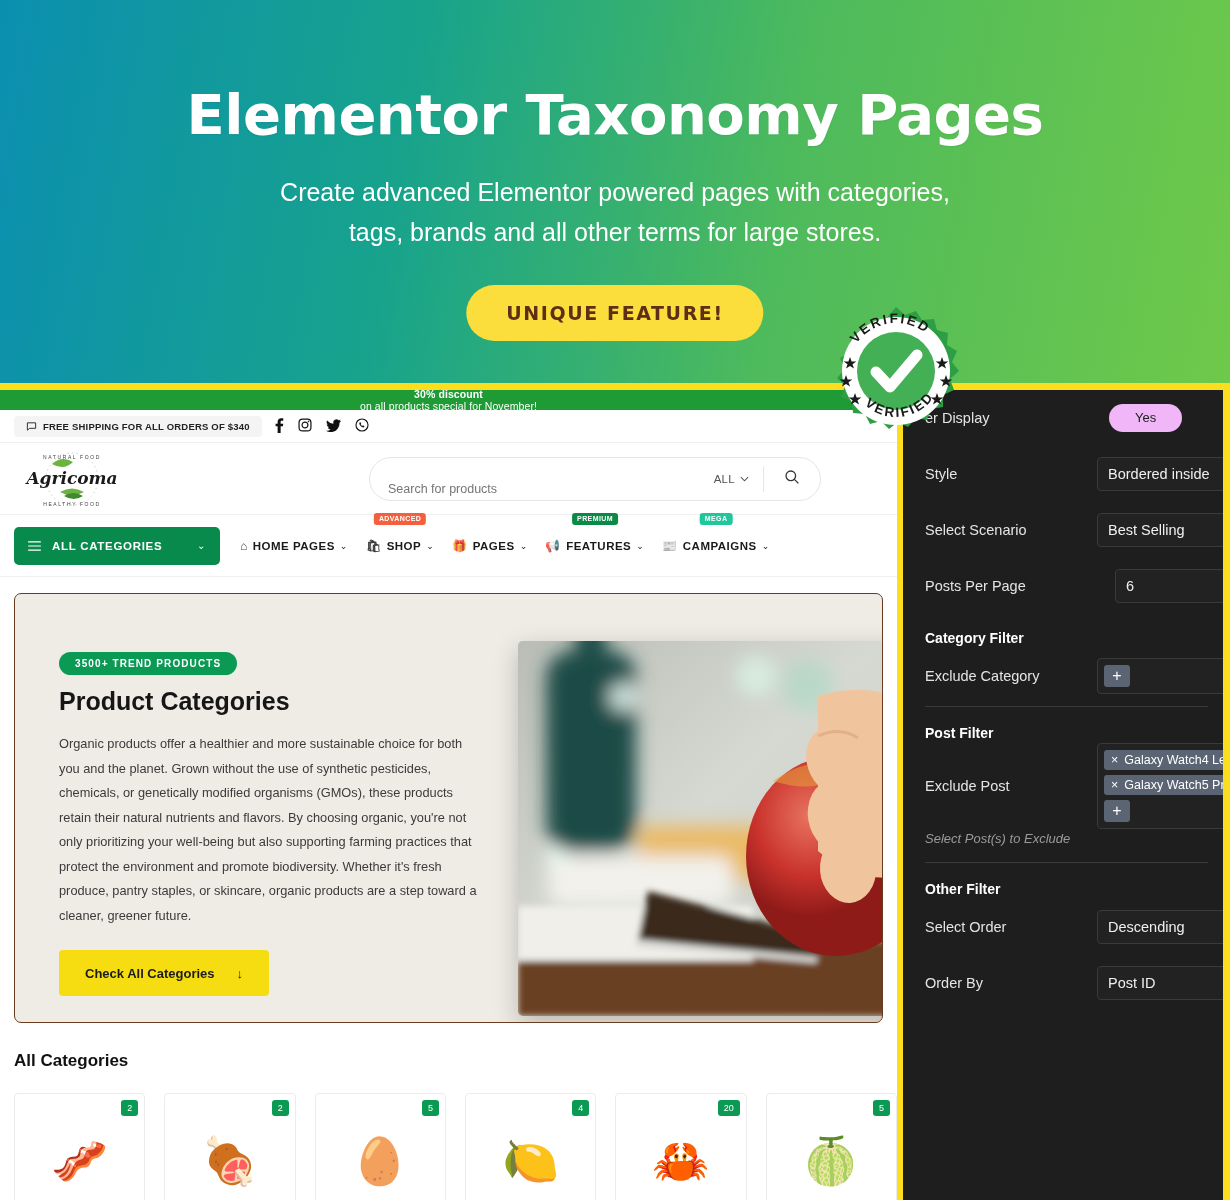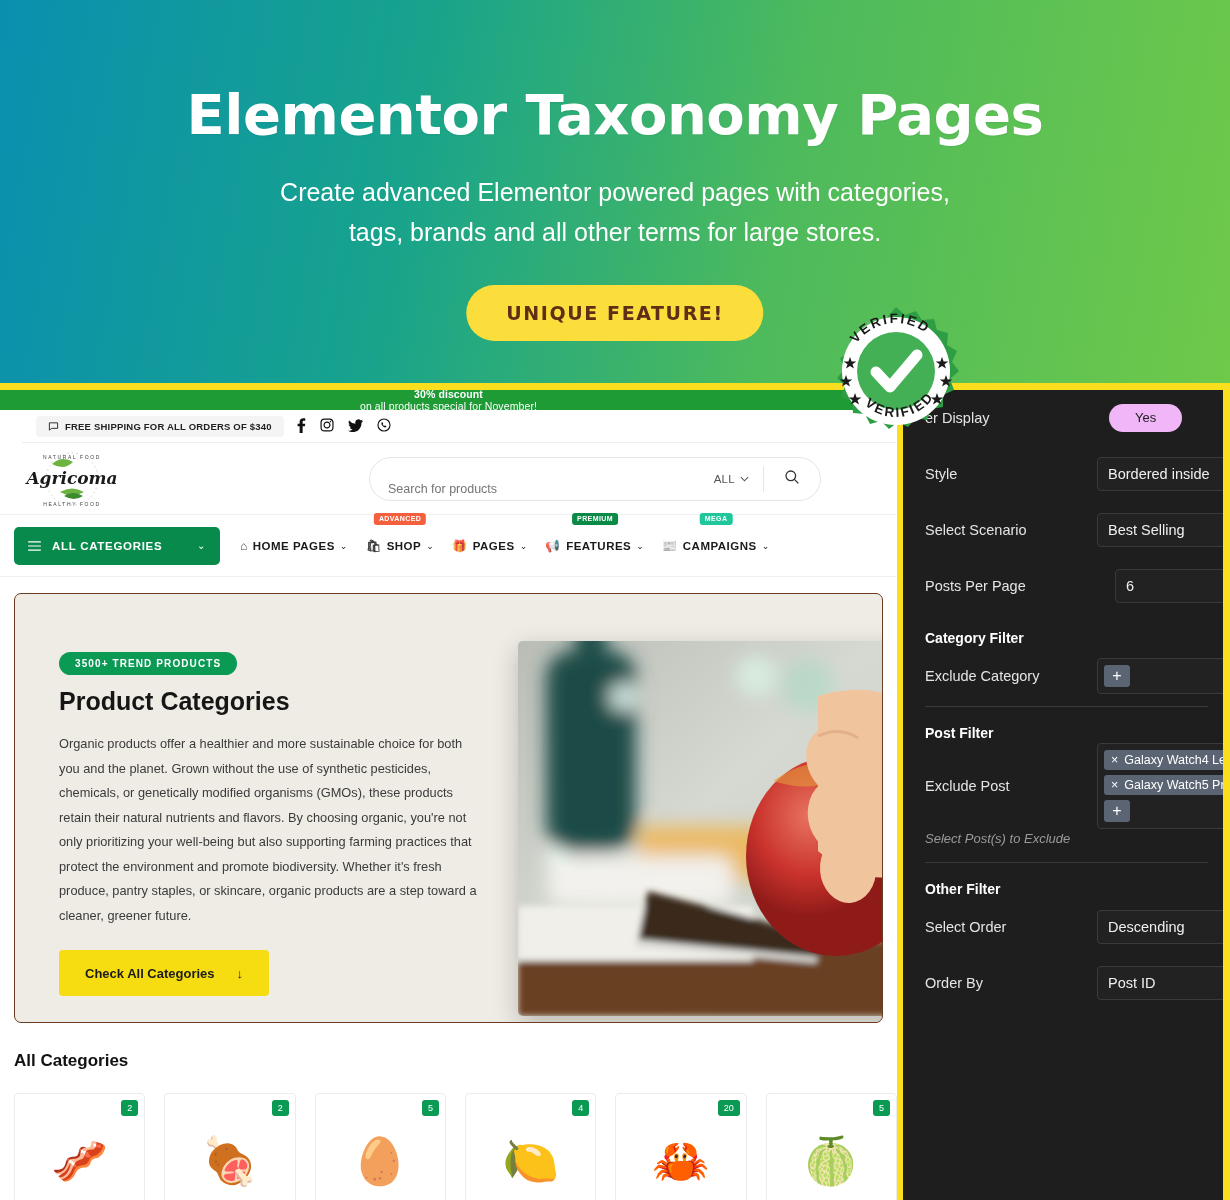--- a/index.html
+++ b/index.html
@@ -50,21 +50,21 @@
   }
   .promo {
     height: 20px; background: #1e9b35; color: #fff; font-size: 10.5px;
     display: flex; align-items: center; justify-content: center;
     letter-spacing: .1px;
     flex-direction: column;
   }
   .promo b { font-weight: bold; }
   .topbar {
     height: 33px; display: flex; align-items: center; padding-left: 14px; gap: 13px;
-    border-bottom: 1px solid #eee; background: #fff; margin-left: 22px;
+    border-bottom: 1px solid #eee; background: #fff;
   }
   .ship-pill {
     background: #f4f4f4; border-radius: 4px; height: 21px; display: flex;
     align-items: center; gap: 6px; padding: 0 12px;
     font-size: 9.5px; font-weight: bold; color: #222; letter-spacing: .2px;
   }
   .socials { display: flex; gap: 14px; align-items: center; color: #111; font-size: 14px; }
   .socials span { line-height: 1; cursor: pointer; }
 
   .headrow {

